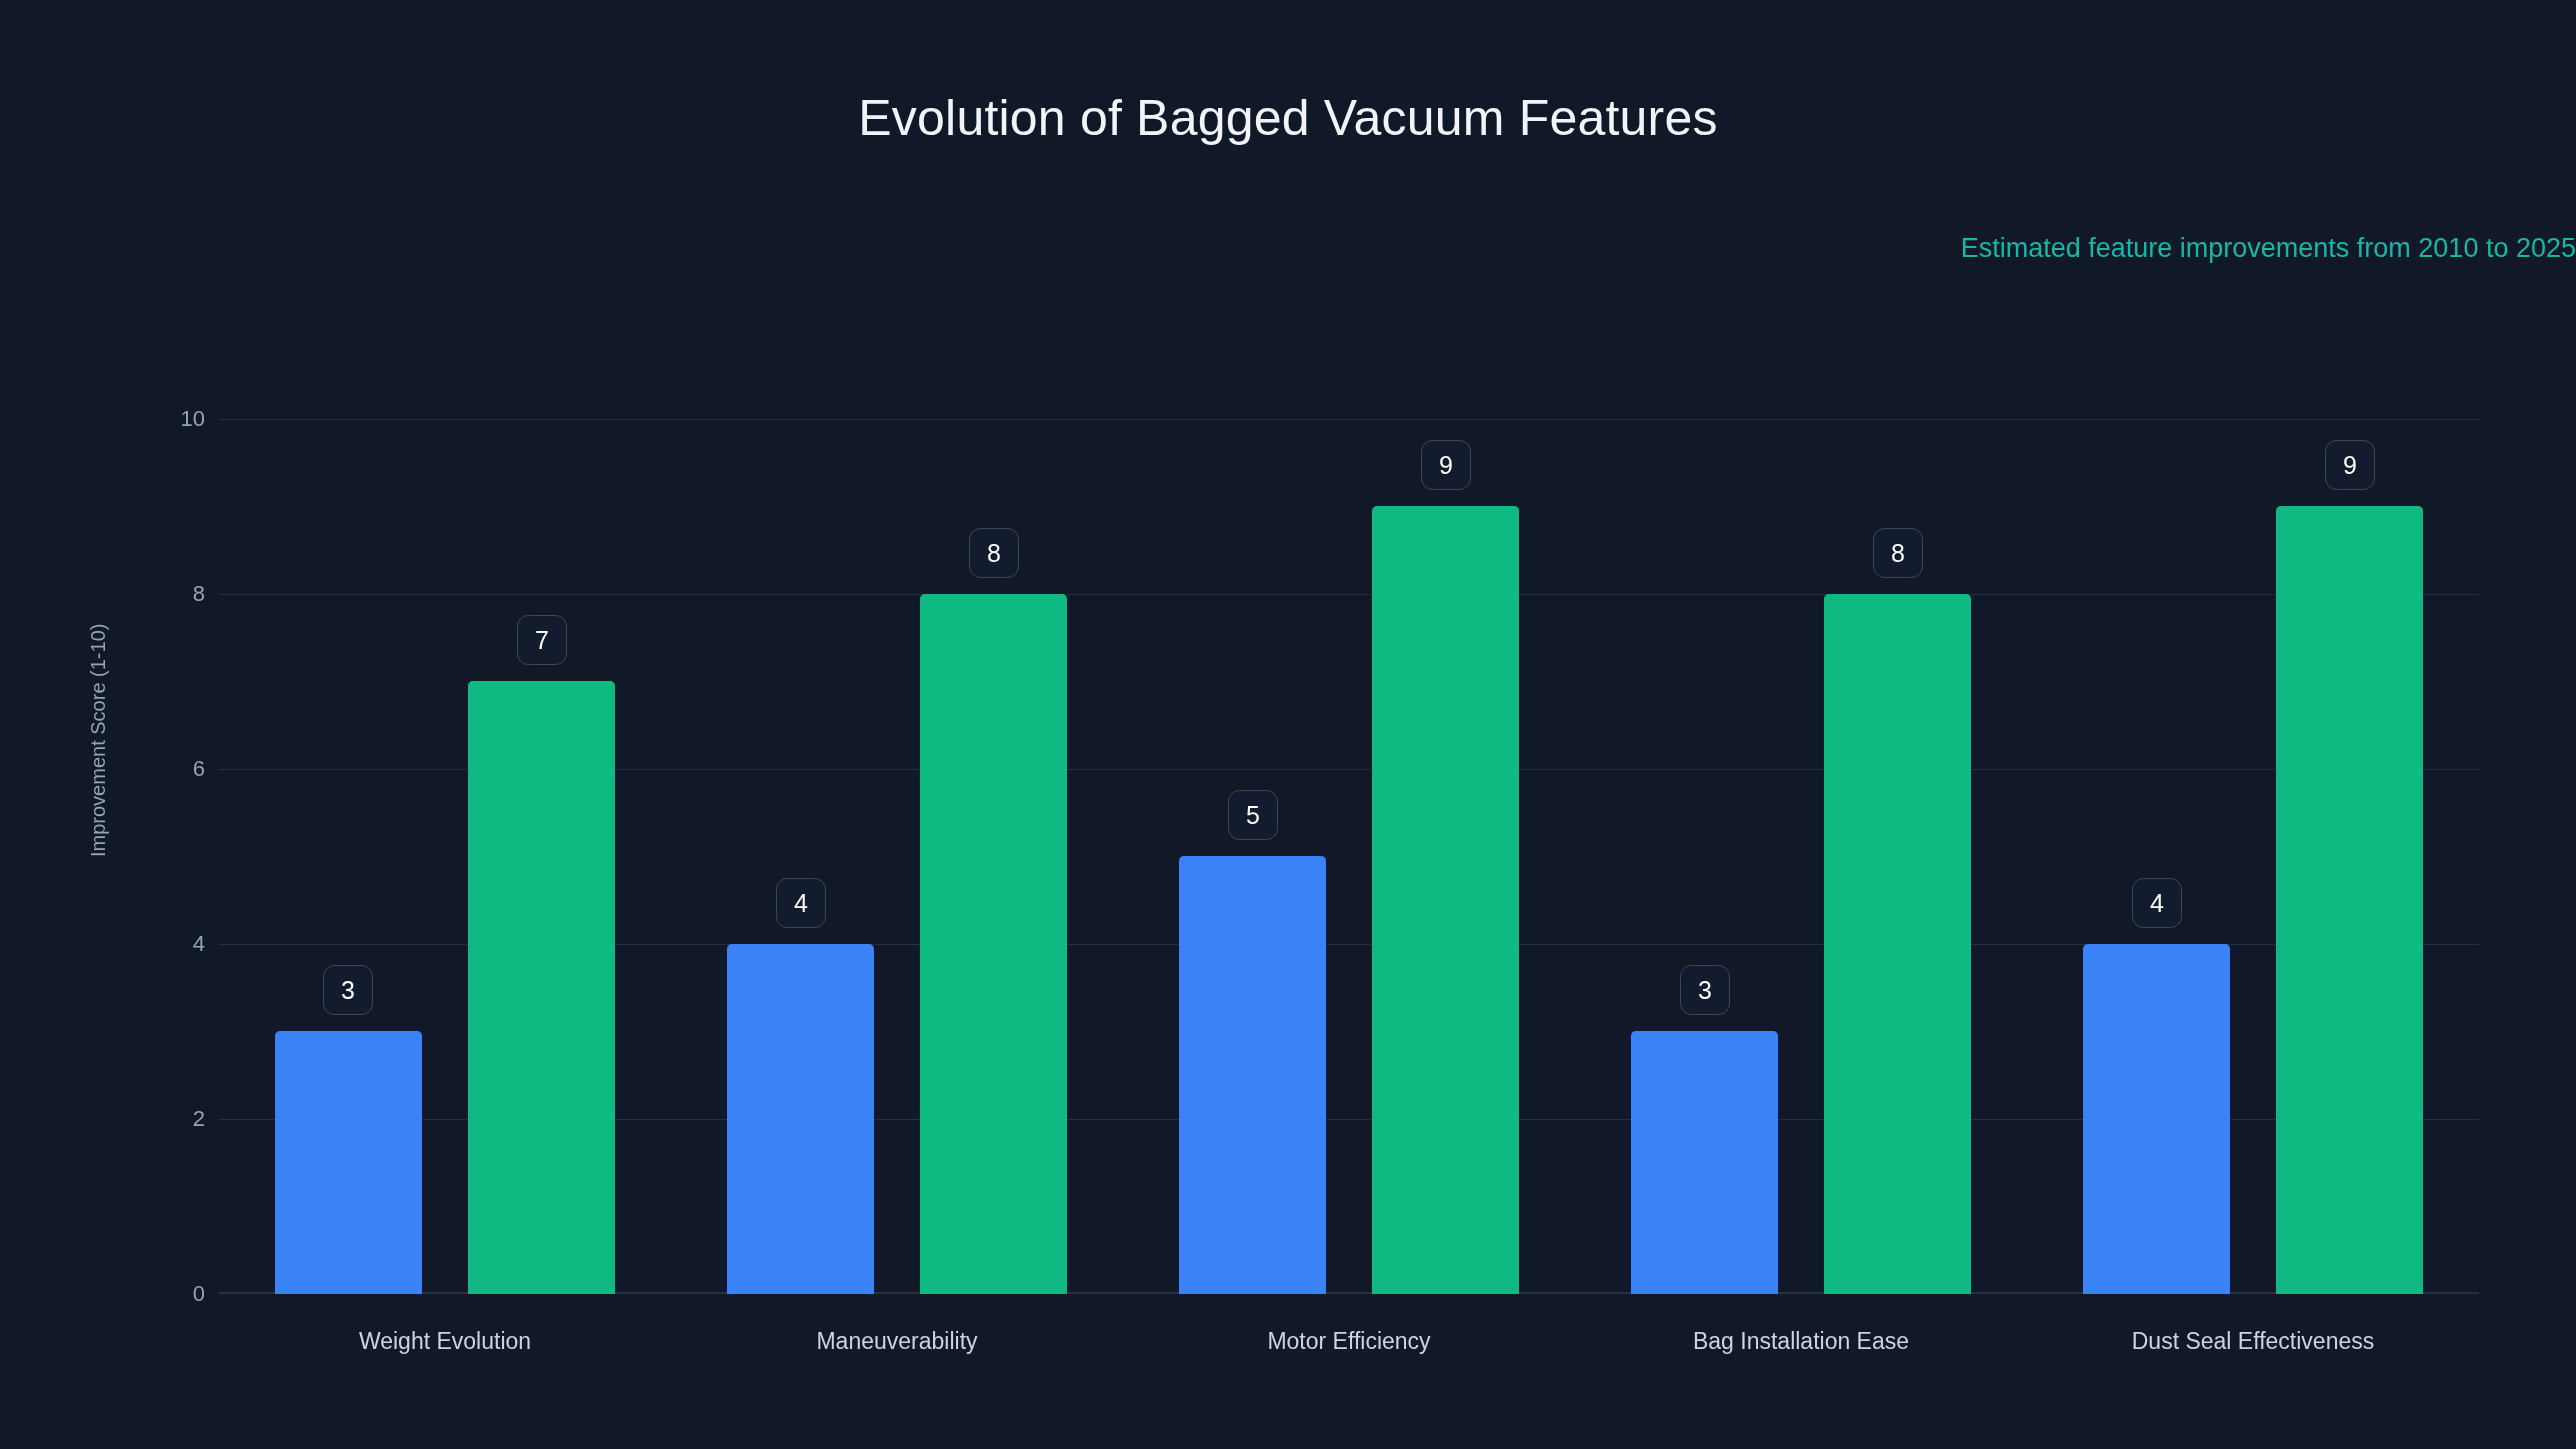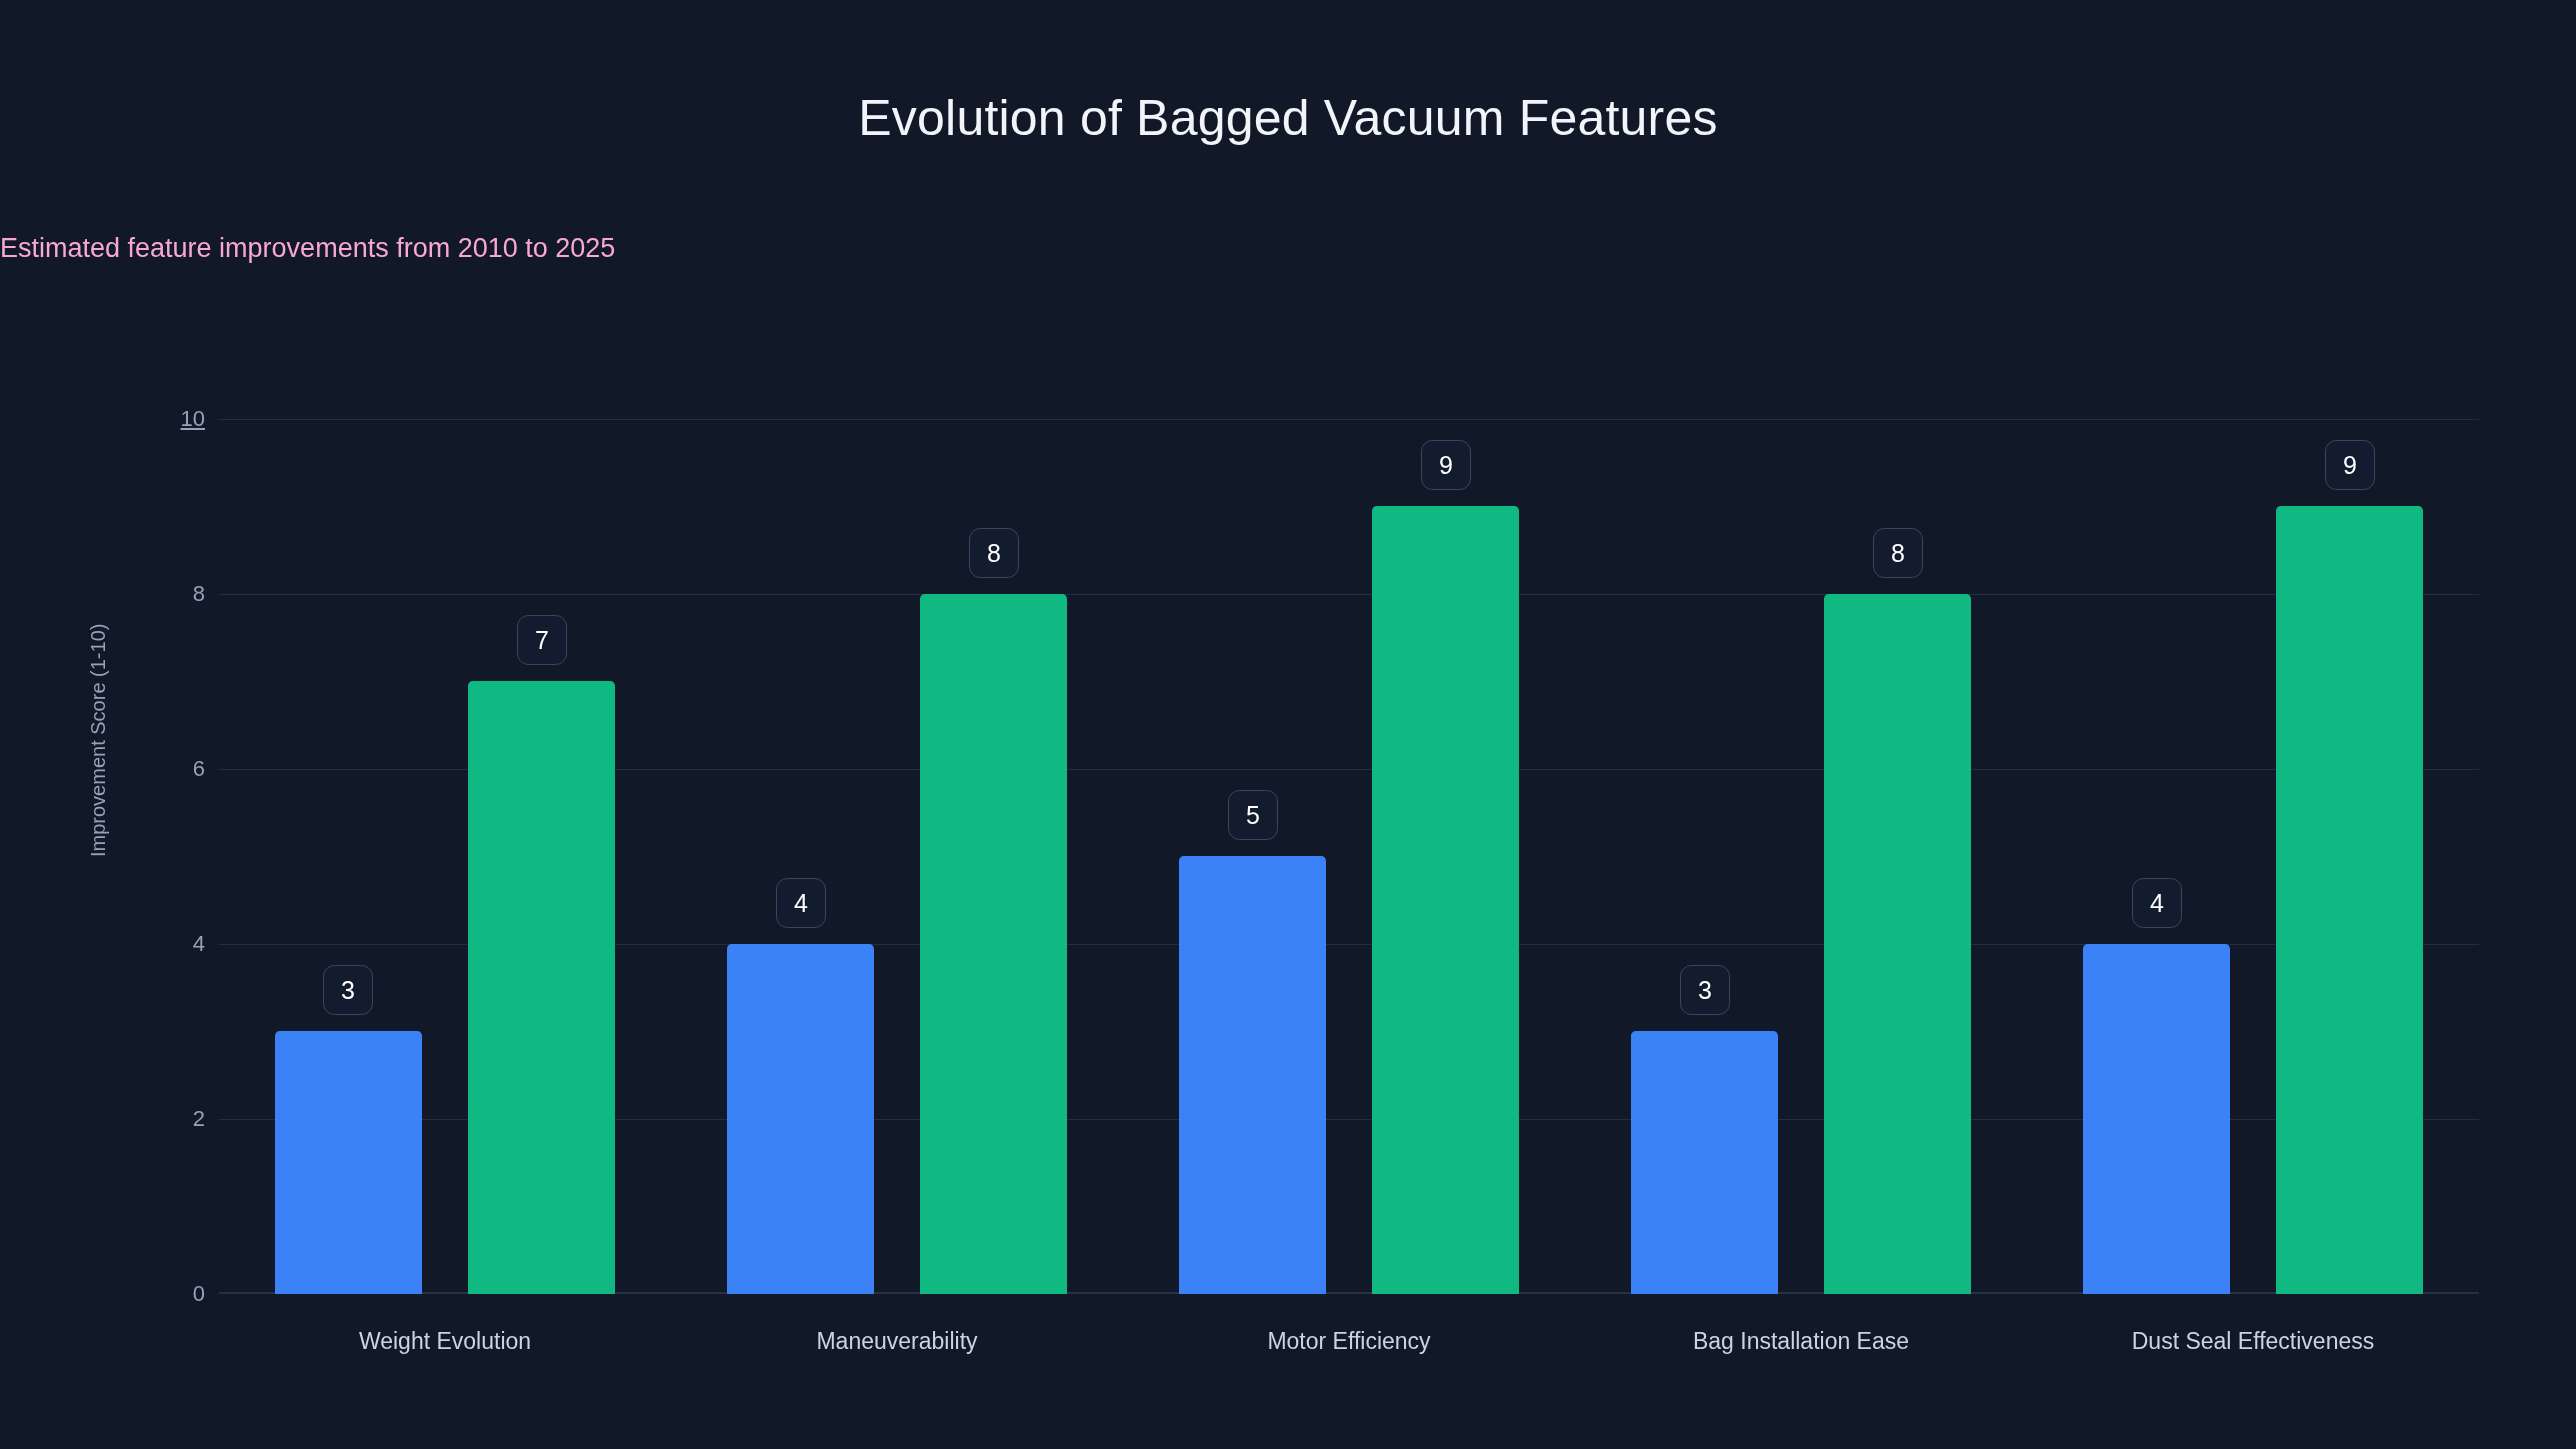--- a/index.html
+++ b/index.html
@@ -28,24 +28,24 @@
     font-size: 50px;
     font-weight: 400;
     color: #f1f5f9;
     letter-spacing: 0.2px;
   }
   .chart-subtitle {
     position: absolute;
     top: 233px;
     left: 0;
     width: 2576px;
-    text-align: left;
+    text-align: right;
     font-size: 27px;
     font-weight: 400;
-    color: #f9a8d4;
+    color: #14b8a6;
   }
 
   
   .legend {
     position: absolute;
     top: 373px;
     left: 0;
     width: 2576px;
     display: flex;
     justify-content: center;
@@ -157,21 +157,21 @@
 
 
   <div class="y-axis-title">Improvement Score (1-10)</div>
 
   <div id="y-ticks">
       <div class="y-tick-label" style="left: 108px; top: 1294px;">0</div>
       <div class="y-tick-label" style="left: 108px; top: 1119px;">2</div>
       <div class="y-tick-label" style="left: 108px; top: 944px;">4</div>
       <div class="y-tick-label" style="left: 108px; top: 769px;">6</div>
       <div class="y-tick-label" style="left: 108px; top: 594px;">8</div>
-      <div class="y-tick-label" style="left: 108px; top: 419px; text-decoration: underline;">10</div>
+      <div class="y-tick-label" style="left: 108px; top: 419px;">10</div>
     </div>
 
   <div class="plot" id="plot">
     <div class="axis-base"></div>
   <div class="gridline" style="top: 700px;"></div>
       <div class="gridline" style="top: 525px;"></div>
       <div class="gridline" style="top: 350px;"></div>
       <div class="gridline" style="top: 175px;"></div>
       <div class="gridline" style="top: 0px;"></div>
       <div class="bar series-0" style="left: 56px; width: 147px; height: 263px; background: rgb(59, 130, 246);"></div>

